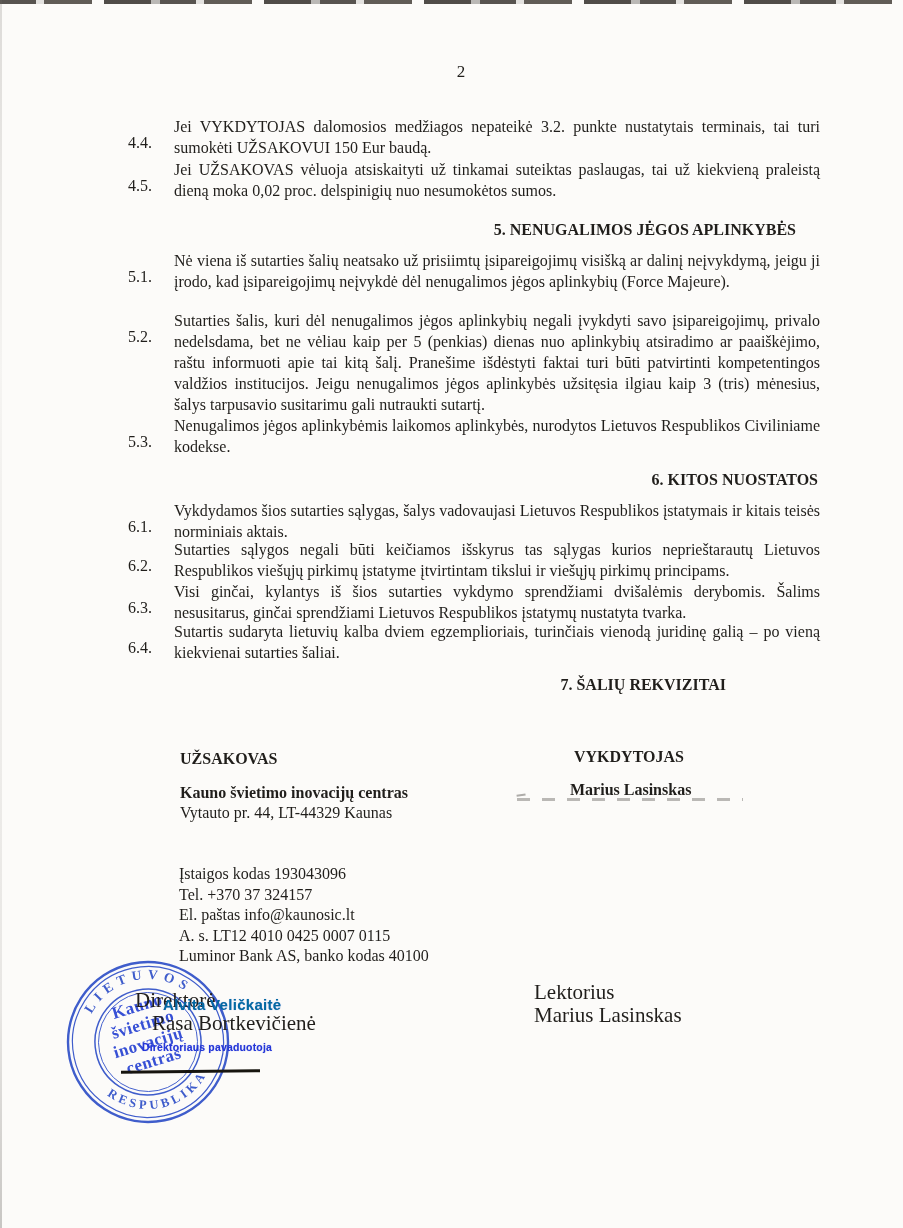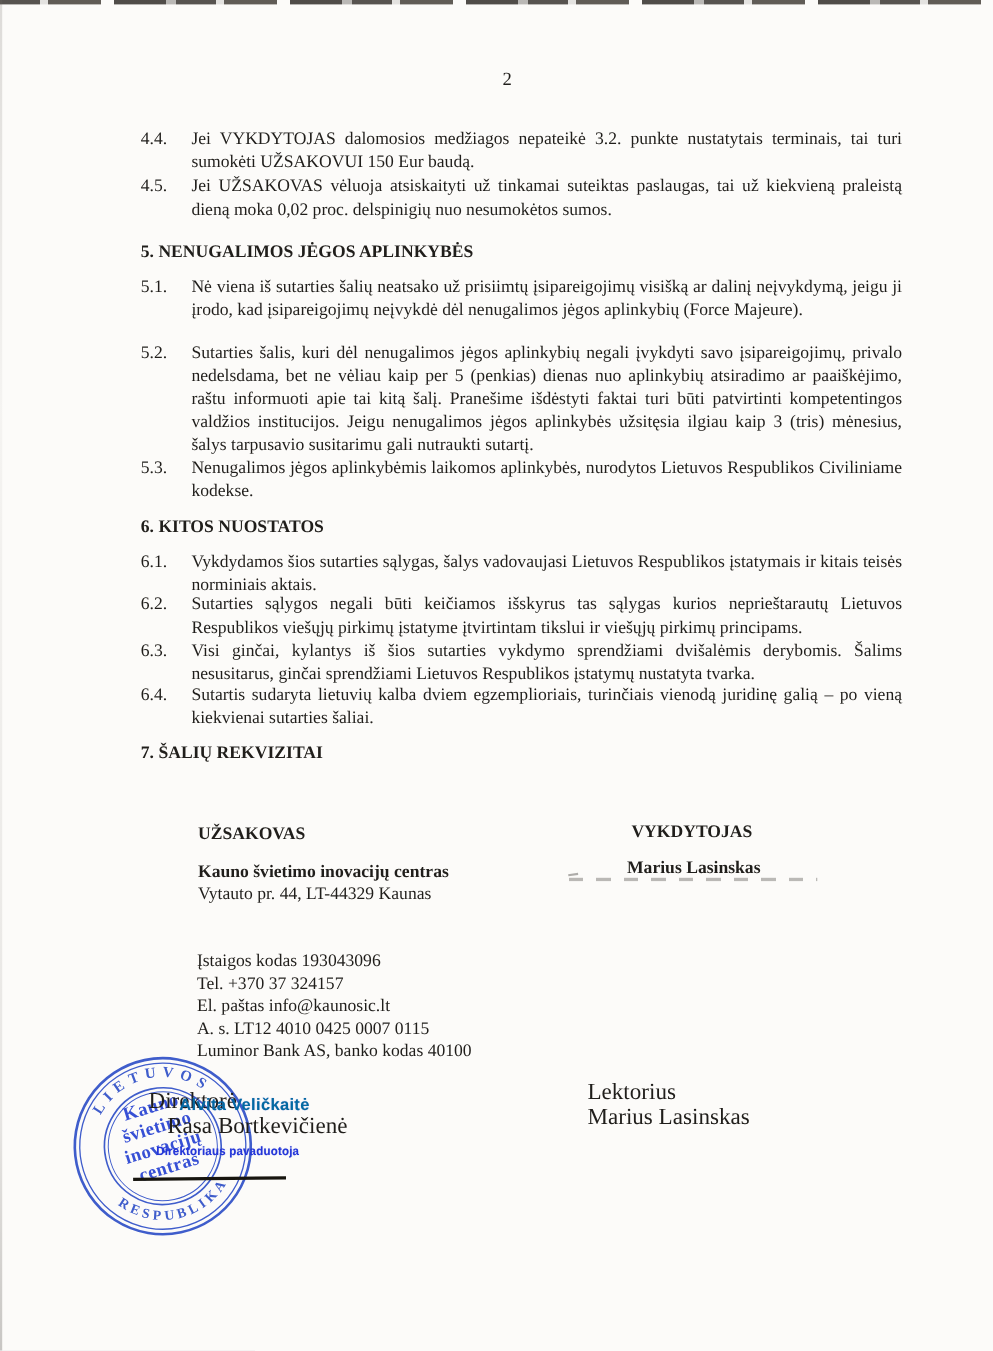--- a/index.html
+++ b/index.html
@@ -18,23 +18,23 @@
       #322e2a 104px 151px, rgba(58,54,50,.4) 151px 160px);
     opacity:.85;
   }
   .edge-left{
     position:absolute;left:0;top:0;bottom:0;width:2px;
     background:linear-gradient(180deg,rgba(110,105,100,.22),rgba(110,105,100,.05) 30%,rgba(110,105,100,.14) 82%,rgba(80,76,72,.3));
   }
   .pageno{position:absolute;top:62px;left:448px;width:26px;text-align:center;font-size:17px;}
   
   .li{position:absolute;left:128px;width:692px;font-size:16px;line-height:21px;}
-  .li .num{position:absolute;left:0;top:0;text-align:center;}
+  .li .num{position:absolute;left:0;top:16px;text-align:center;}
   .li .txt{margin-left:46px;text-align:justify;}
-  .sec-h{position:absolute;left:128px;text-align:left;font-weight:bold;font-size:16px;line-height:21px;}
+  .sec-h{position:absolute;left:128px;text-align:right;font-weight:bold;font-size:16px;line-height:21px;}
   
   .blk{position:absolute;font-size:16px;line-height:21px;margin-left:44px;}
   .bold{font-weight:bold;}
   .contact div{line-height:20.5px;}
   
   .remnant{
     position:absolute;left:517px;top:798px;width:226px;height:3px;opacity:.55;
     background:repeating-linear-gradient(90deg,#85837f 0 13px,rgba(133,131,127,0) 13px 25px);
   }
   .remnant::before{

